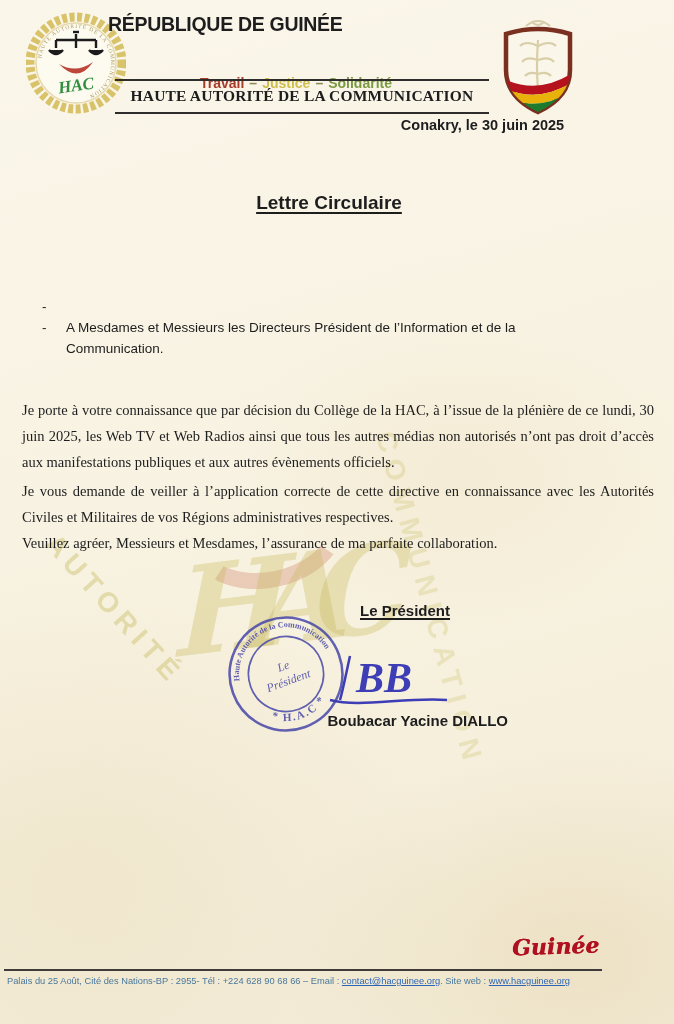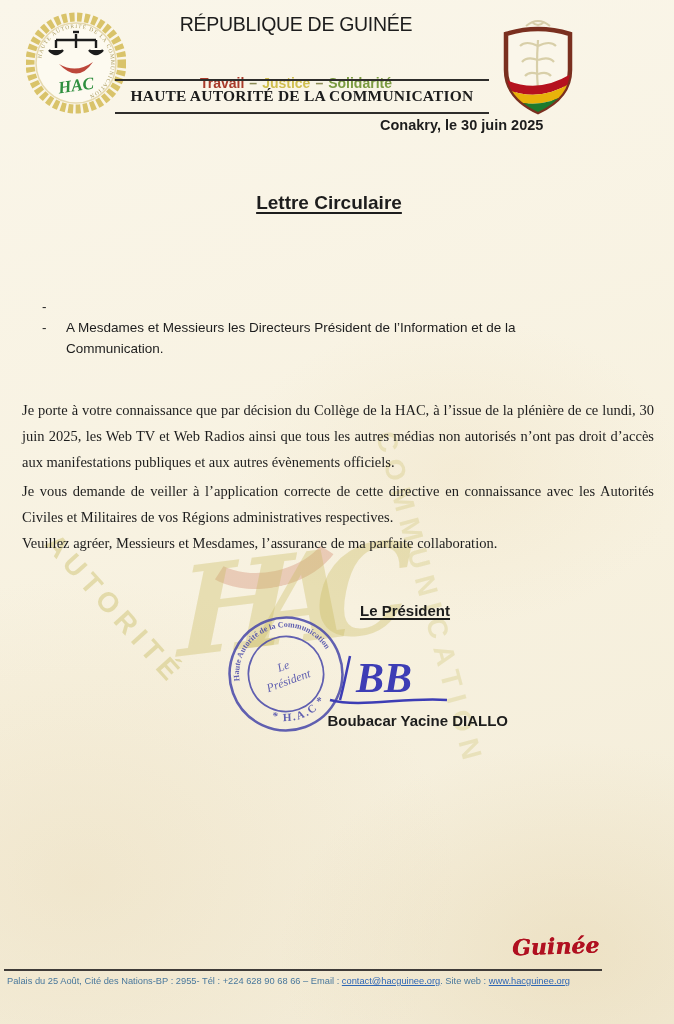--- a/index.html
+++ b/index.html
@@ -35,33 +35,33 @@
   }
   .wm-crescent {
     position:absolute; left:185px; top:468px; width:130px; height:88px;
     border:16px solid transparent; border-bottom-color:rgba(186,70,35,0.22);
     border-radius:50%; transform:rotate(-12deg);
   }
 
   .content { position:absolute; inset:0; z-index:1; }
 
   
-  .republic   { position:absolute; left:108px; top:13px;  width:376px; text-align:center;
-                font-size:19.5px; font-weight:normal; letter-spacing:-0.3px; }
+  .republic   { position:absolute; left:108px; top:13px;  width:376px; 
+                font-size:19.5px; font-weight:bold; letter-spacing:-0.3px; }
   .motto      { position:absolute; left:108px; top:48px;  width:376px; text-align:center;
                 font-size:14px; font-weight:bold;margin-top:27px; }
   .motto .w1  { color:#a83a2a; }
   .motto .sep { color:#8a8a55; padding:0 5px; }
   .motto .w2  { color:#cfbe4e; }
   .motto .w3  { color:#7a9a40; }
   .banner     { position:absolute; left:115px; top:79px; width:374px; text-align:center;
                 border-top:2px solid #2e2d2b; border-bottom:2px solid #2e2d2b;
                 padding:6px 0 7px; font-family:"Liberation Serif", serif;
                 font-weight:bold; font-size:15.5px; letter-spacing:0.2px; }
-  .dateline   { position:absolute; left:380px; top:117px; width:205px; text-align:left;
+  .dateline   { position:absolute; left:380px; top:117px; width:205px; text-align:center;
                 font-size:14.5px; font-weight:bold; }
 
   
   .title { position:absolute; left:0; top:192px; width:658px; text-align:center;
            font-size:19px; font-weight:bold; text-decoration:underline;
            text-decoration-thickness:2px; text-underline-offset:3px; }
   .recipients { position:absolute; left:42px; top:296px; width:540px;
                 font-size:13.5px; line-height:21px; }
   .recipient  { display:flex; }
   .recipient .marker { width:10px; flex:0 0 10px; }

